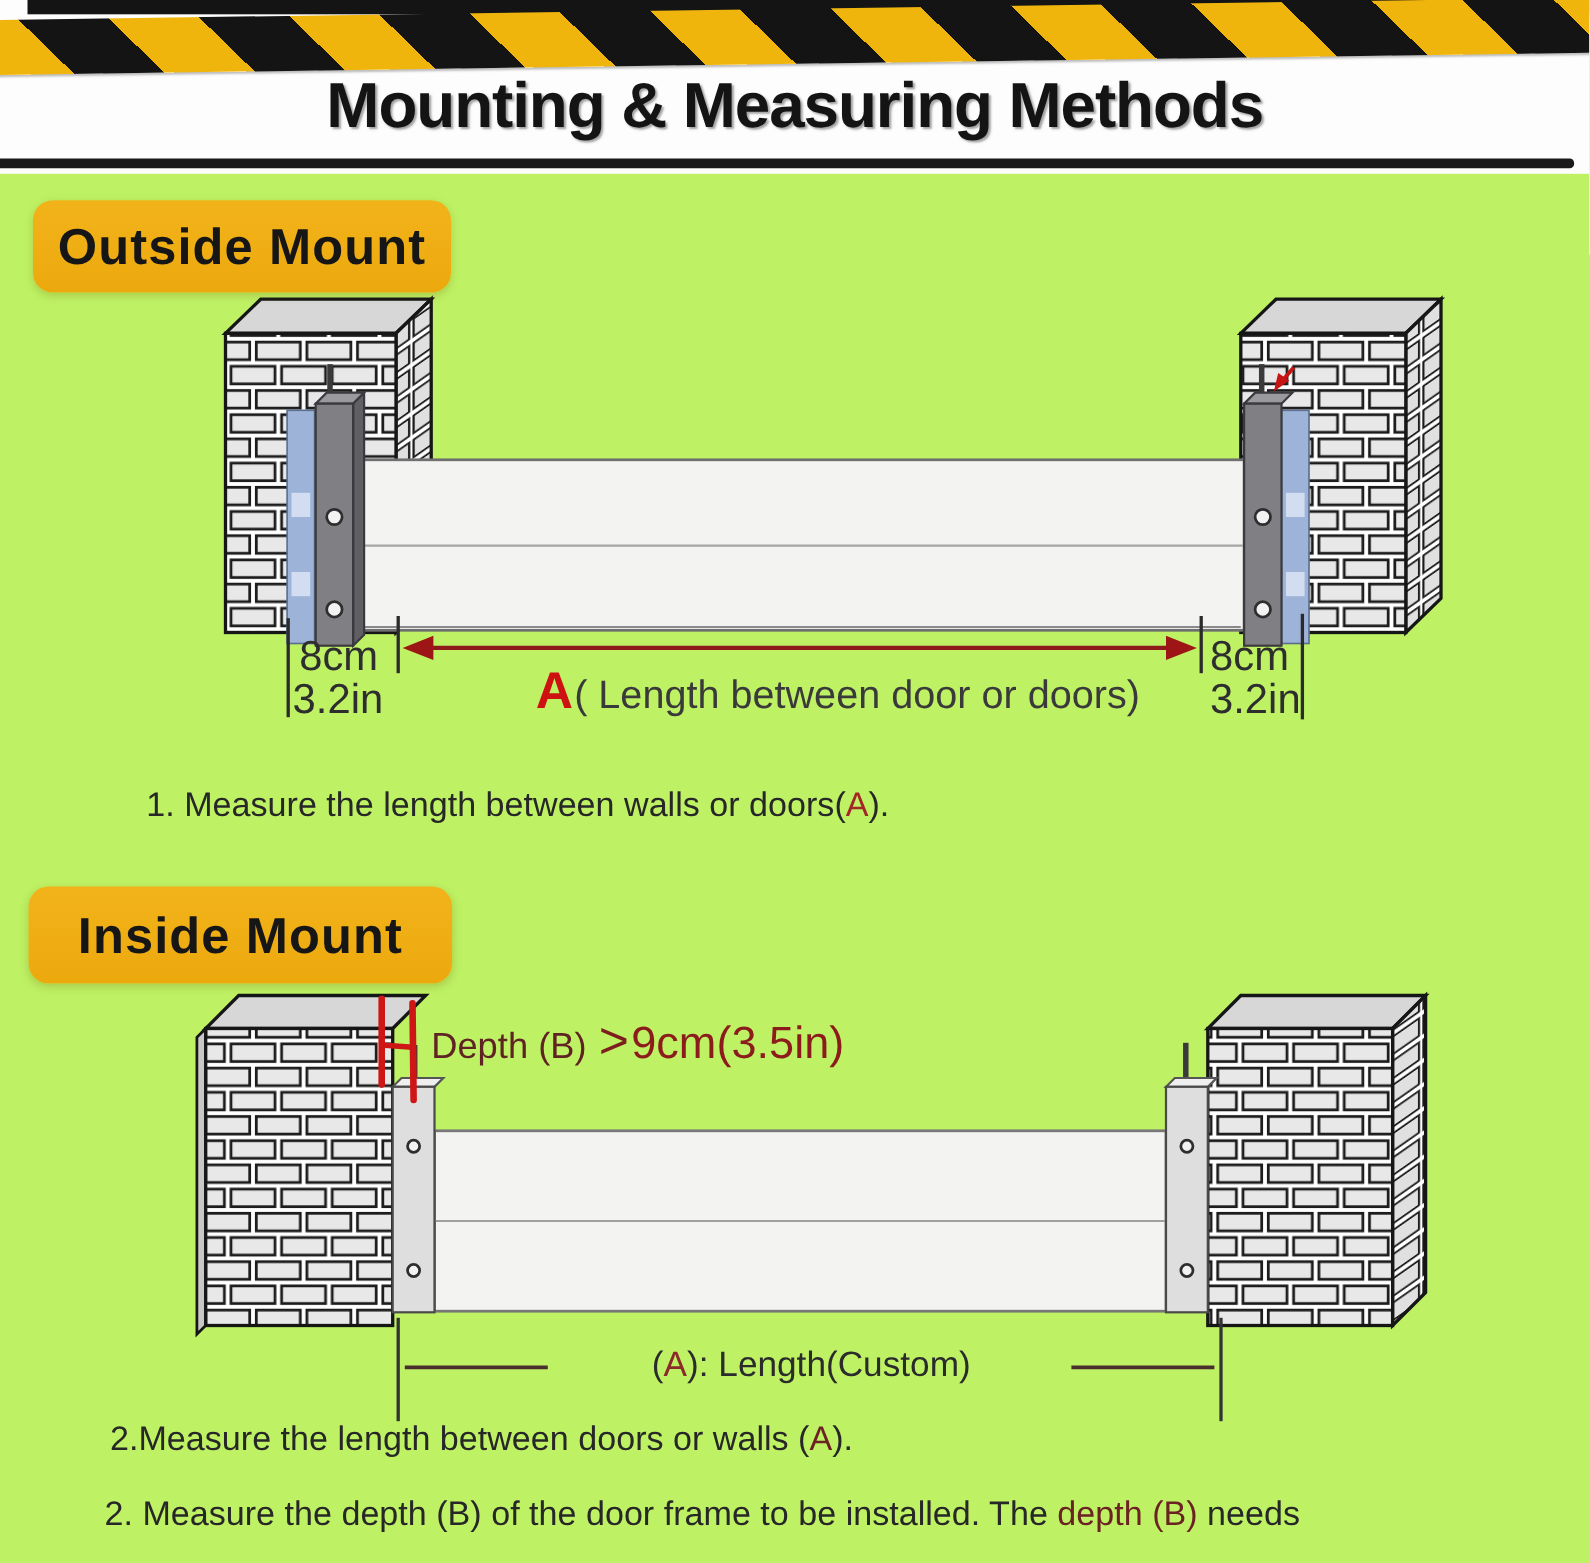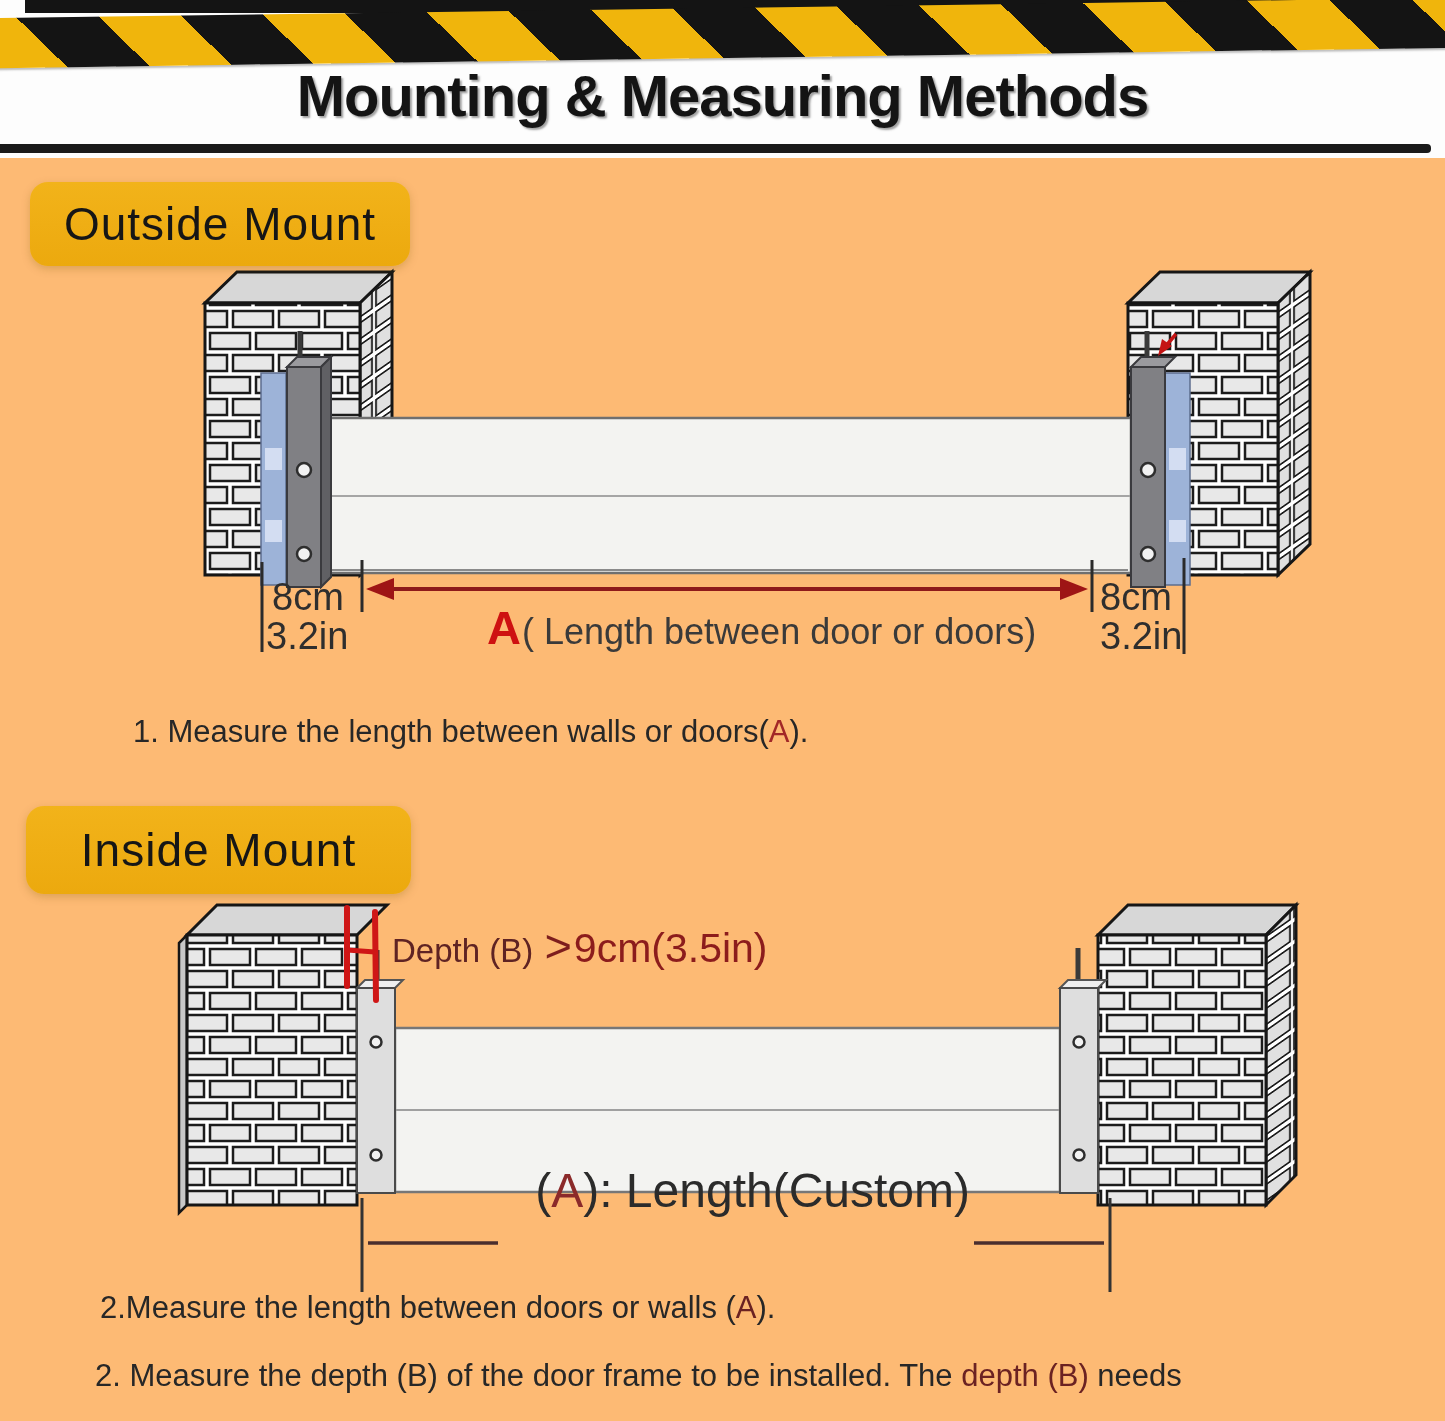--- a/index.html
+++ b/index.html
@@ -1,34 +1,34 @@
 <!DOCTYPE html>
 <html><head>
 <meta charset="utf-8">
 <style>
   html,body{margin:0;padding:0;background:#ffffff;}
-  .page{position:relative;width:1445px;height:1421px;overflow:hidden;background:#fdba74;
+  .page{position:relative;width:1445px;height:1421px;overflow:hidden;background:#bef264;
         font-family:"Liberation Sans", sans-serif;}
 
   
   .header{position:absolute;left:0;top:0;width:1445px;height:158px;overflow:hidden;background:#fdfdfd;}
   .topbar{position:absolute;left:25px;top:0;right:0;height:13px;background:#141414;}
   .hazard{position:absolute;left:-15px;top:8px;width:1480px;height:50px;
           background:repeating-linear-gradient(45deg,#f0b50c 0 58px,#141414 58px 116px);
           transform:rotate(-0.8deg);box-shadow:0 2px 2px rgba(0,0,0,.25);}
   .titlebar{position:absolute;left:0;top:62px;width:1445px;text-align:center;
             font-size:58px;font-weight:bold;color:#141414;letter-spacing:-1px;
             text-shadow:2px 2px 2px rgba(70,70,70,.5);}
   .botbar{position:absolute;left:0;top:144px;right:14px;height:9px;background:#1a1a1a;border-radius:0 4px 4px 0;}
 
   
   .lbl-yellow{position:absolute;background:linear-gradient(#f2b31a,#eca90e);border-radius:18px;
               display:flex;align-items:center;justify-content:center;
               font-size:46px;color:#161616;letter-spacing:1px;
-              box-shadow:0 3px 8px rgba(120,90,0,.25);}
+              box-shadow:0 3px 8px rgba(120,90,0,.25);font-weight:bold;}
   .lbl-outside{left:30px;top:182px;width:380px;height:84px;}
   .lbl-inside{left:26px;top:806px;width:385px;height:88px;align-items:center;}
 
   
   svg.diagram{position:absolute;left:0;top:0;width:1445px;height:1421px;}
   .topface{fill:#d7d7d7;stroke:#161616;stroke-width:3;}
   .outline{stroke:#161616;stroke-width:3;}
   .screw{fill:#f2f2f2;stroke:#2e2e2e;stroke-width:2.5;}
   .rod{stroke:#3a3a3a;stroke-width:5;}
 
@@ -41,22 +41,22 @@
   .span-a{font-size:47px;font-weight:bold;color:#ce1111;margin-right:1px;}
 
   .step{position:absolute;font-size:31px;color:#272727;white-space:nowrap;}
   .s-o1{left:133px;top:714px;} .s-o2{left:133px;top:745px;}
   .red-hl{color:#a22727;}
 
   .depth-text{position:absolute;left:392px;top:918px;font-size:33px;color:#5f2323;white-space:nowrap;}
   .depth-gt{font-size:47px;color:#7d1d1d;margin:0 2px;}
   .depth-val{font-size:41px;color:#8c1c1c;}
 
-  .len-label{position:absolute;left:505px;top:1163px;width:465px;text-align:right;
-             font-size:48px;color:#2b2b2b;white-space:nowrap;}
+  .len-label{position:absolute;left:505px;top:1222px;width:465px;text-align:center;
+             font-size:32px;color:#2b2b2b;white-space:nowrap;}
   .len-a{color:#8b2a2a;}
 
   .s-i1{left:100px;top:1290px;} .s-i2a{left:95px;top:1346px;margin-top:12px;} .s-i2b{left:57px;top:1384px;}
   .maroon-hl{color:#6b2222;}
 </style>
 </head>
 <body>
 
 <div class="page">
 

